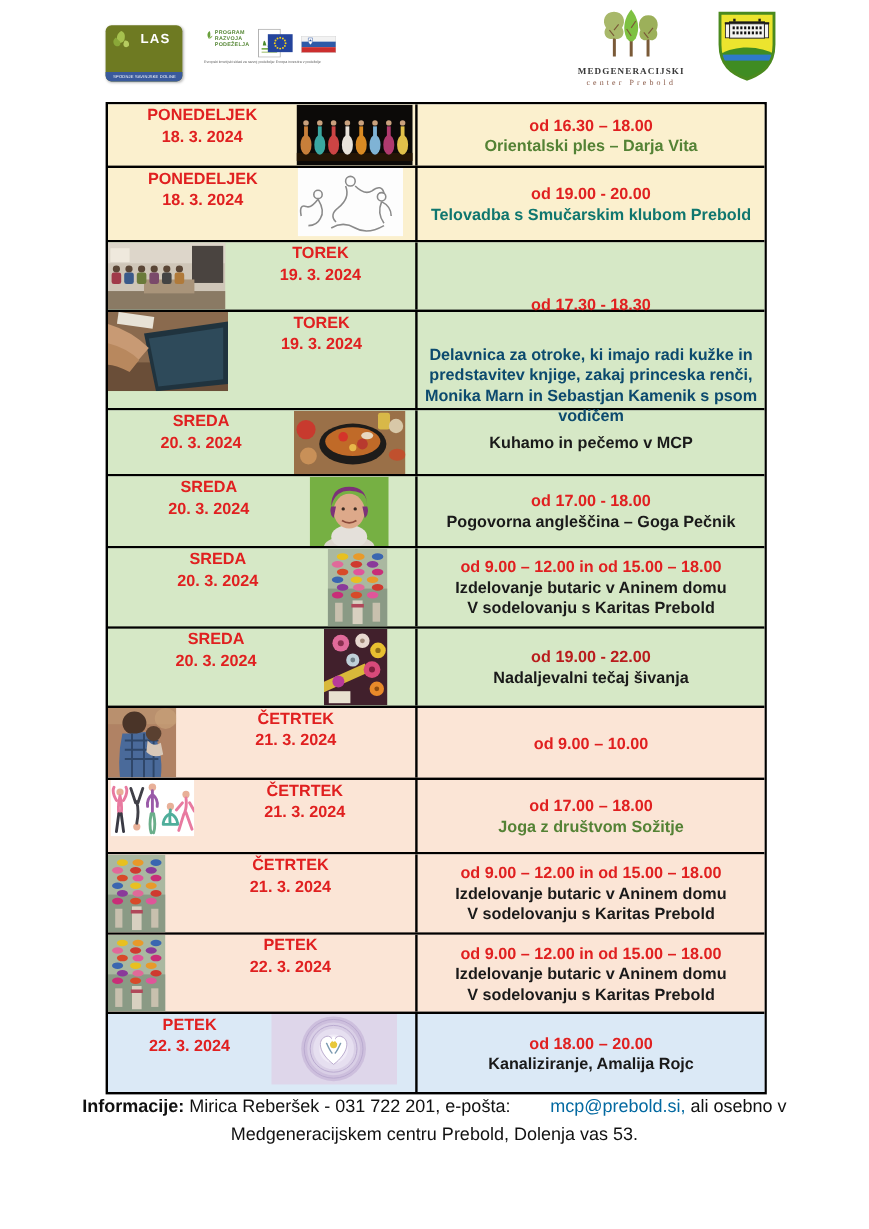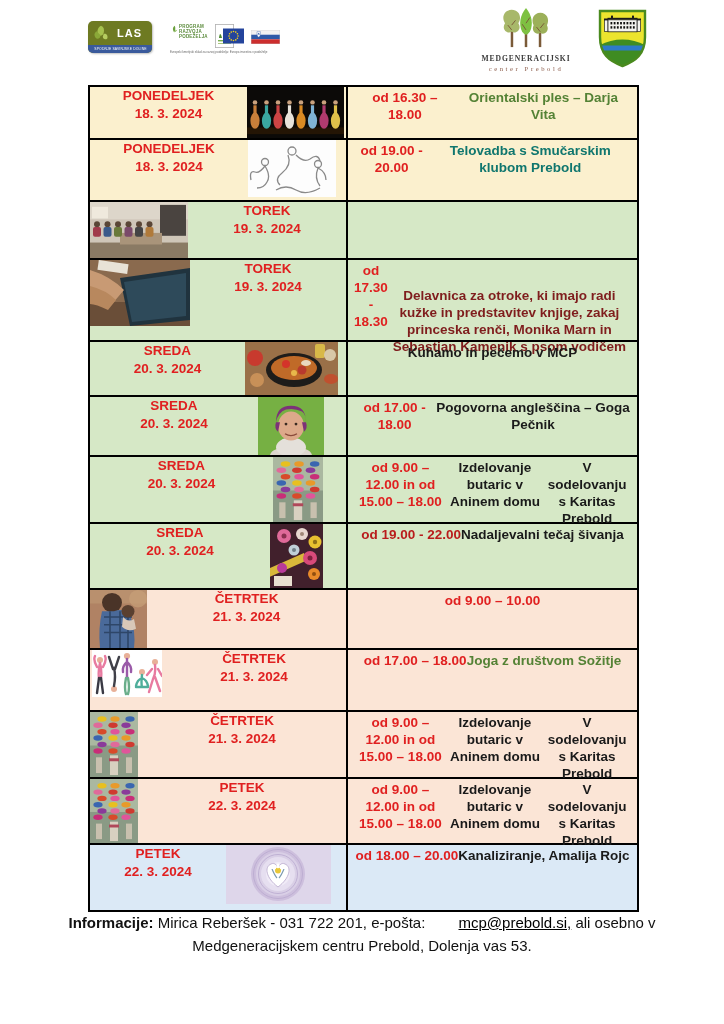--- a/index.html
+++ b/index.html
@@ -1,21 +1,21 @@
 <!DOCTYPE html>
 <html><head>
 <meta charset="utf-8">
 <style>
   html,body{margin:0;padding:0;}
   .page{position:relative;width:724px;height:1024px;background:#ffffff;overflow:hidden;
         font-family:"Liberation Sans",sans-serif;}
 
   
   .logo-bar{position:absolute;left:0;top:0;width:724px;height:84px;}
-  .las-logo{position:absolute;left:88px;top:21px;width:64px;height:32px;border-radius:5px;
+  .las-logo{position:absolute;left:88px;top:21px;width:64px;height:47px;border-radius:5px;
             background:#6e7a22;box-shadow:1px 1px 2px rgba(0,0,0,.25);}
   .las-top{position:absolute;left:0;top:0;width:64px;height:23px;display:flex;align-items:center;}
   .las-leaf{width:18px;height:18px;margin-left:4px;}
   .las-label{color:#fff;font-weight:bold;font-size:11px;letter-spacing:1px;margin-left:7px;}
   .las-strip{position:absolute;left:0;bottom:0;width:64px;height:8px;background:#3a5a9c;
              border-radius:0 0 5px 5px;overflow:hidden;display:flex;align-items:center;justify-content:center;}
   .las-strip span{font-size:5px;color:#fff;white-space:nowrap;transform:scale(.68);letter-spacing:.2px;}
 
   .prp-block{position:absolute;left:170px;top:24px;display:flex;align-items:flex-start;}
   .prp-text{display:flex;align-items:flex-start;}
@@ -35,33 +35,33 @@
              color:#8a5a48;margin-top:2px;}
 
   .coat{position:absolute;left:597px;top:9px;width:51px;height:59px;}
 
   
   .schedule{position:absolute;left:88px;top:85px;width:551px;border:2px solid #000;box-sizing:border-box;}
   .row{display:flex;box-sizing:border-box;border-bottom:2px solid #000;}
   .row:last-child{border-bottom:none;}
   .cell-left{flex:0 0 258px;border-right:2px solid #000;box-sizing:border-box;
              display:flex;overflow:hidden;}
-  .cell-right{flex:1;display:flex;justify-content:center;
+  .cell-right{flex:1;display:flex;flex-direction:column;justify-content:center;
               text-align:center;padding:2px 6px;box-sizing:border-box;}
   .day-block{flex:1;text-align:center;color:#e02020;font-weight:bold;font-size:13.5px;line-height:18px;}
   .img-wrap{flex:none;overflow:hidden;display:flex;align-items:center;justify-content:center;}
   .img-wrap svg{width:100%;height:100%;display:block;}
   .time-line{font-weight:bold;font-size:13.5px;line-height:17px;}
   .desc-line{font-weight:bold;font-size:13.5px;line-height:17px;}
 
   
   .footer{position:absolute;left:0;top:911px;width:724px;text-align:center;
           font-size:15px;color:#111;line-height:23px;}
   .footer b{font-weight:bold;}
-  .footer a{color:#000000;text-decoration:underline;cursor:pointer;margin-left:29px;}
+  .footer a{color:#0369a1;cursor:pointer;margin-left:29px;}
 </style>
 </head>
 <body>
 
 <div class="page">
 
   <div class="logo-bar">
 
     <div class="las-logo">
       <div class="las-top">
@@ -297,21 +297,21 @@
               <rect x="8" y="2" width="30" height="10" fill="#e8e2d6" transform="rotate(8 23 7)"></rect>
             </svg>
           </div>
           <div class="day-block">
             <div>TOREK</div>
             <div>19. 3. 2024</div>
           </div>
         </div>
         <div class="cell-right">
           <div class="time-line" style="color: rgb(224, 32, 32);">od 17.30 - 18.30</div>
-          <div class="desc-line" style="color: #7f1d1d; margin-top: 25px;">Delavnica za otroke, ki imajo radi kužke in predstavitev knjige, zakaj princeska renči, Monika Marn in Sebastjan Kamenik s psom vodičem</div>
+          <div class="desc-line" style="color: #0c4a6e; margin-top: 25px;">Delavnica za otroke, ki imajo radi kužke in predstavitev knjige, zakaj princeska renči, Monika Marn in Sebastjan Kamenik s psom vodičem</div>
         </div>
       </div>
       <div class="row" style="height: 55px; background: rgb(214, 232, 198);">
         <div class="cell-left">
           <div class="day-block">
             <div>SREDA</div>
             <div>20. 3. 2024</div>
           </div>
           <div class="img-wrap" style="width: 93px; height: 53px; margin-right: 8px;">
             <svg viewBox="0 0 93 53" preserveAspectRatio="none">

